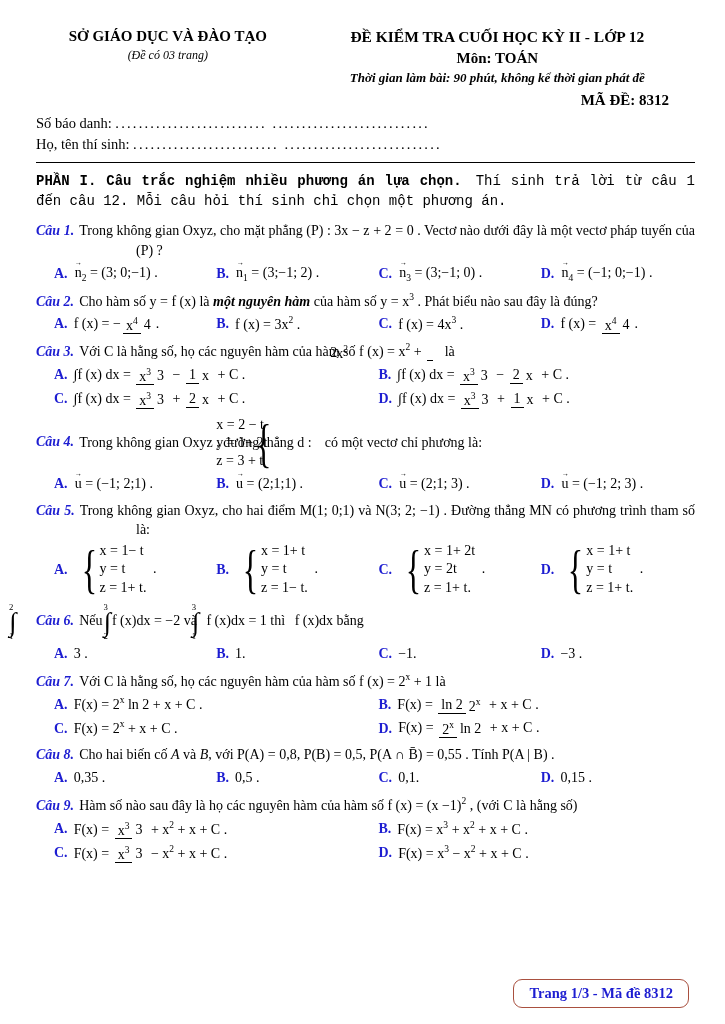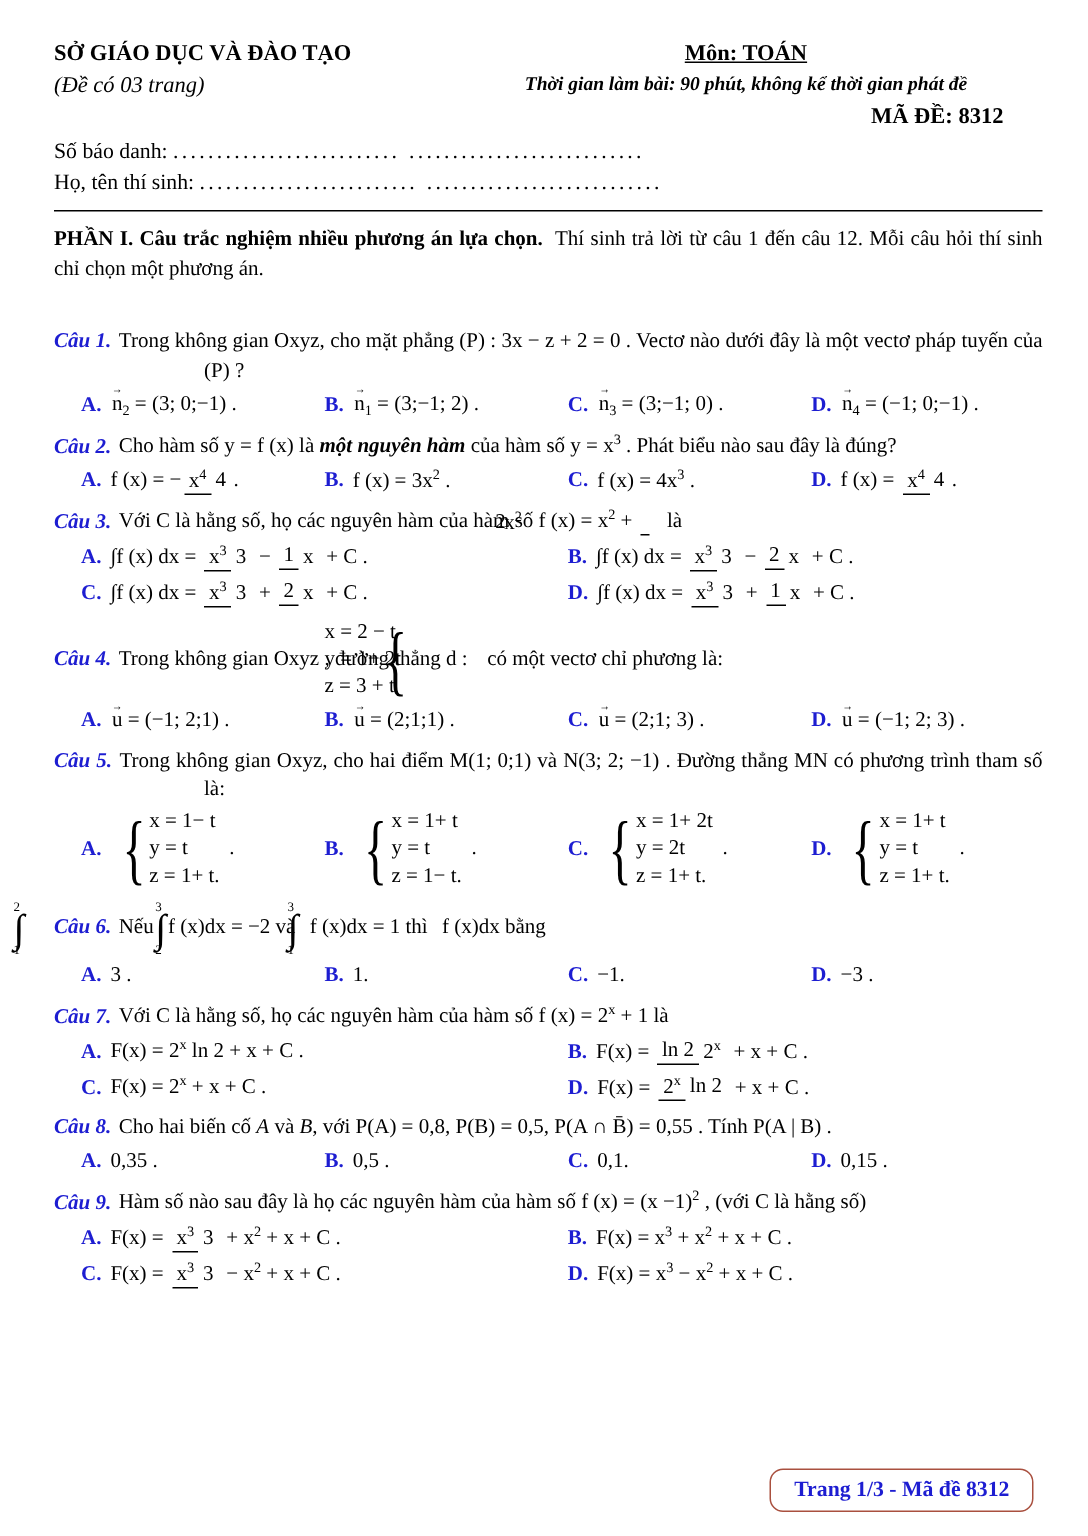--- a/index.html
+++ b/index.html
@@ -5,34 +5,34 @@
   html,body{margin:0;padding:0;background:#fff;}
   .page{
     width:725px;height:1024px;box-sizing:border-box;position:relative;overflow:hidden;
     background:#fff;color:#000;
     font-family:"Liberation Serif","DejaVu Serif",serif;
     font-size:14px;line-height:1.42;
     padding:26px 30px 0 36px;
   }
   
   .hdr{display:flex;margin-bottom:2px;}
-  .h-left{flex:0 0 40%;}
+  .h-left{flex:0 0 40%;text-align:center;}
   .h-right{flex:1;text-align:center;}
   .h-dept{font-weight:bold;font-size:15px;}
-  .h-note{font-style:italic;font-size:15px;}
+  .h-note{font-style:italic;font-size:12px;}
   .h-title{font-weight:bold;font-size:15.5px;}
-  .h-subject{font-weight:bold;font-size:15px;text-decoration:underline;}
+  .h-subject{font-weight:bold;font-size:15px;}
   .h-duration{font-weight:bold;font-style:italic;font-size:13px;}
   .h-code{font-weight:bold;font-size:15px;text-align:right;padding-right:26px;margin-top:2px;}
   
   .stu{font-size:14.5px;line-height:1.45;}
   .dots{letter-spacing:2.2px;}
   .rule{border:none;border-top:1.2px solid #000;margin:7px 0 9px 0;}
   
-  .part1{text-align:justify;margin:0 0 28px 0;}
+  .part1{text-align:justify;margin:0 0 9px 0;font-family:Liberation Mono, monospace;}
   .part1 .lead{font-weight:bold;}
   .part1 .rest{margin-left:4px;}
   
   .question{margin-bottom:6px;}
   .qbody{margin:0 0 2px 0;text-align:justify;padding-left:100px;text-indent:-100px;}
   .qlabel{color:var(--accent);font-weight:bold;margin-right:5px;font-style:italic;}
   .opts{display:grid;padding-left:18px;column-gap:8px;row-gap:2px;align-items:center;}
   .opts.cols4{grid-template-columns:repeat(4,1fr);}
   .opts.cols2{grid-template-columns:repeat(2,1fr);}
   .opt{display:flex;align-items:center;gap:6px;min-height:22px;}
@@ -68,20 +68,21 @@
 <body>
 
 <div class="page">
 
   <div class="hdr">
     <div class="h-left">
       <div class="h-dept">SỞ GIÁO DỤC VÀ ĐÀO TẠO</div>
       <div class="h-note">(Đề có 03 trang)</div>
     </div>
     <div class="h-right">
+      <div class="h-title">ĐỀ KIỂM TRA CUỐI HỌC KỲ II - LỚP 12</div>
       <div class="h-subject">Môn: TOÁN</div>
       <div class="h-duration">Thời gian làm bài: 90 phút, không kể thời gian phát đề</div>
       <div class="h-code">MÃ ĐỀ: 8312</div>
     </div>
   </div>
 
   <div class="stu">
     <div>
       <span>Số báo danh:</span>
       <span class="dots">.......................... ...........................</span>

